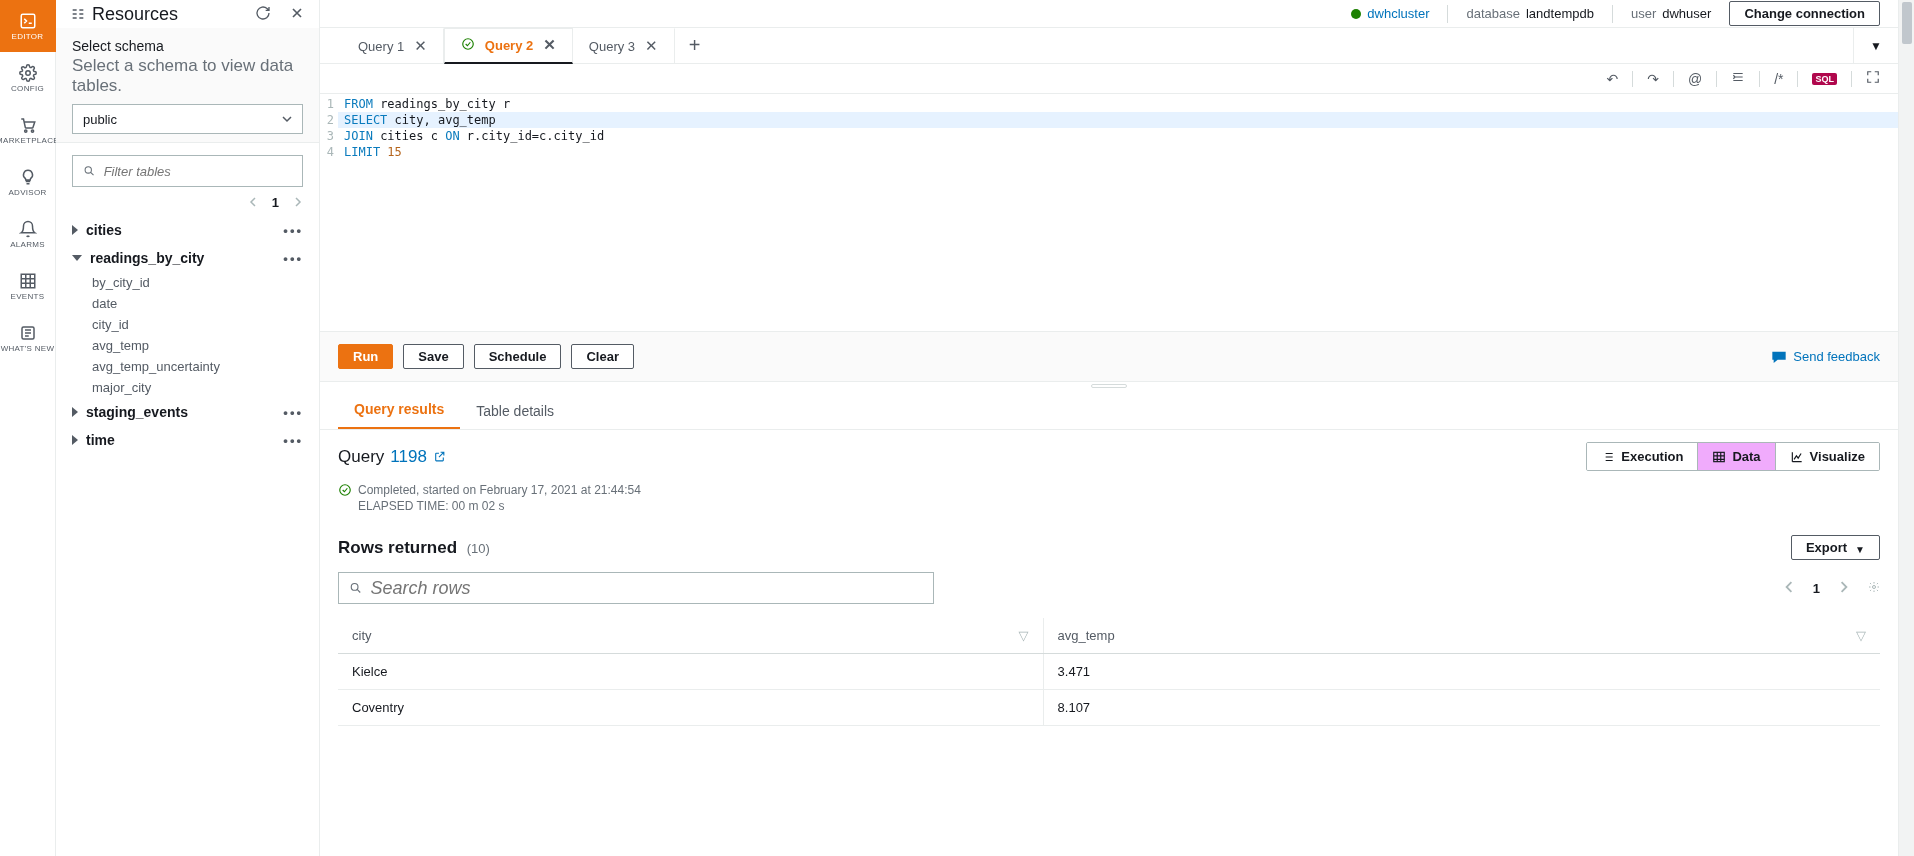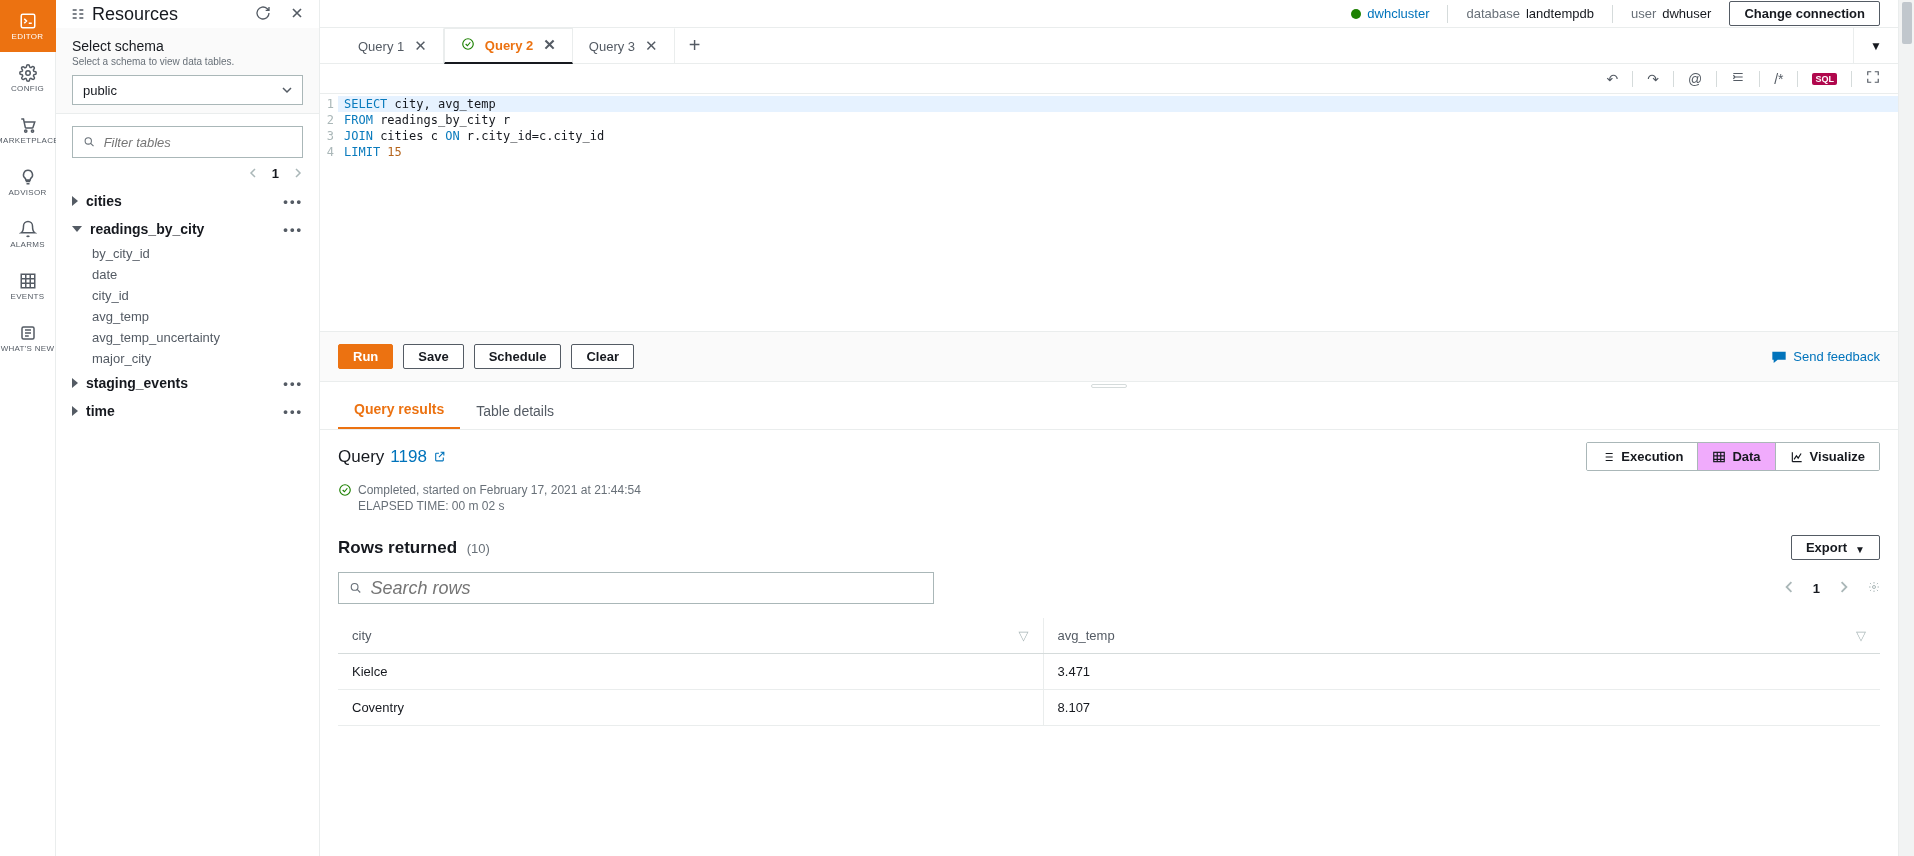--- a/index.html
+++ b/index.html
@@ -69,21 +69,21 @@
   .resources-title svg{width:16px;height:16px;}
   .resources-actions { display:flex; gap:18px; }
   .icon-btn { cursor:pointer; color:#545b64; }
   .icon-btn svg{width:16px;height:16px;stroke:#545b64;}
   .schema-block{
     padding: 10px 16px 8px 16px;
     background:#fafafa;
     border-bottom:1px solid #eaeded;
   }
   .schema-label{font-size:14px; color:#16191f; font-weight:400;}
-  .schema-desc{font-size:10px; color:#687078; margin-top:2px;}
+  .schema-desc{font-size:17px; color:#687078; margin-top:2px;}
   .select {
     margin-top:8px;
     border:1px solid #aab7b8;
     background:#fff;
     height:30px;
     display:flex;
     align-items:center;
     justify-content:space-between;
     padding:0 10px;
     font-size:13px;
@@ -462,22 +462,22 @@
   </div>
 
   <div class="code-editor">
     <div class="gutter" id="gutter">
         <div>1</div>
         <div>2</div>
         <div>3</div>
         <div>4</div>
       </div>
     <div class="code" id="code">
+        <div class="code-line"><span class="kw">FROM</span> readings_by_city r</div>
         <div class="code-line hl"><span class="kw">SELECT</span> city, avg_temp</div>
-        <div class="code-line"><span class="kw">FROM</span> readings_by_city r</div>
         <div class="code-line"><span class="kw">JOIN</span> cities c <span class="kw">ON</span> r.city_id=c.city_id</div>
         <div class="code-line"><span class="kw">LIMIT</span> <span class="num">15</span></div>
       </div>
   </div>
 
   <div class="action-bar">
     <div class="action-left">
       <button class="btn primary">Run</button>
       <button class="btn">Save</button>
       <button class="btn">Schedule</button>

